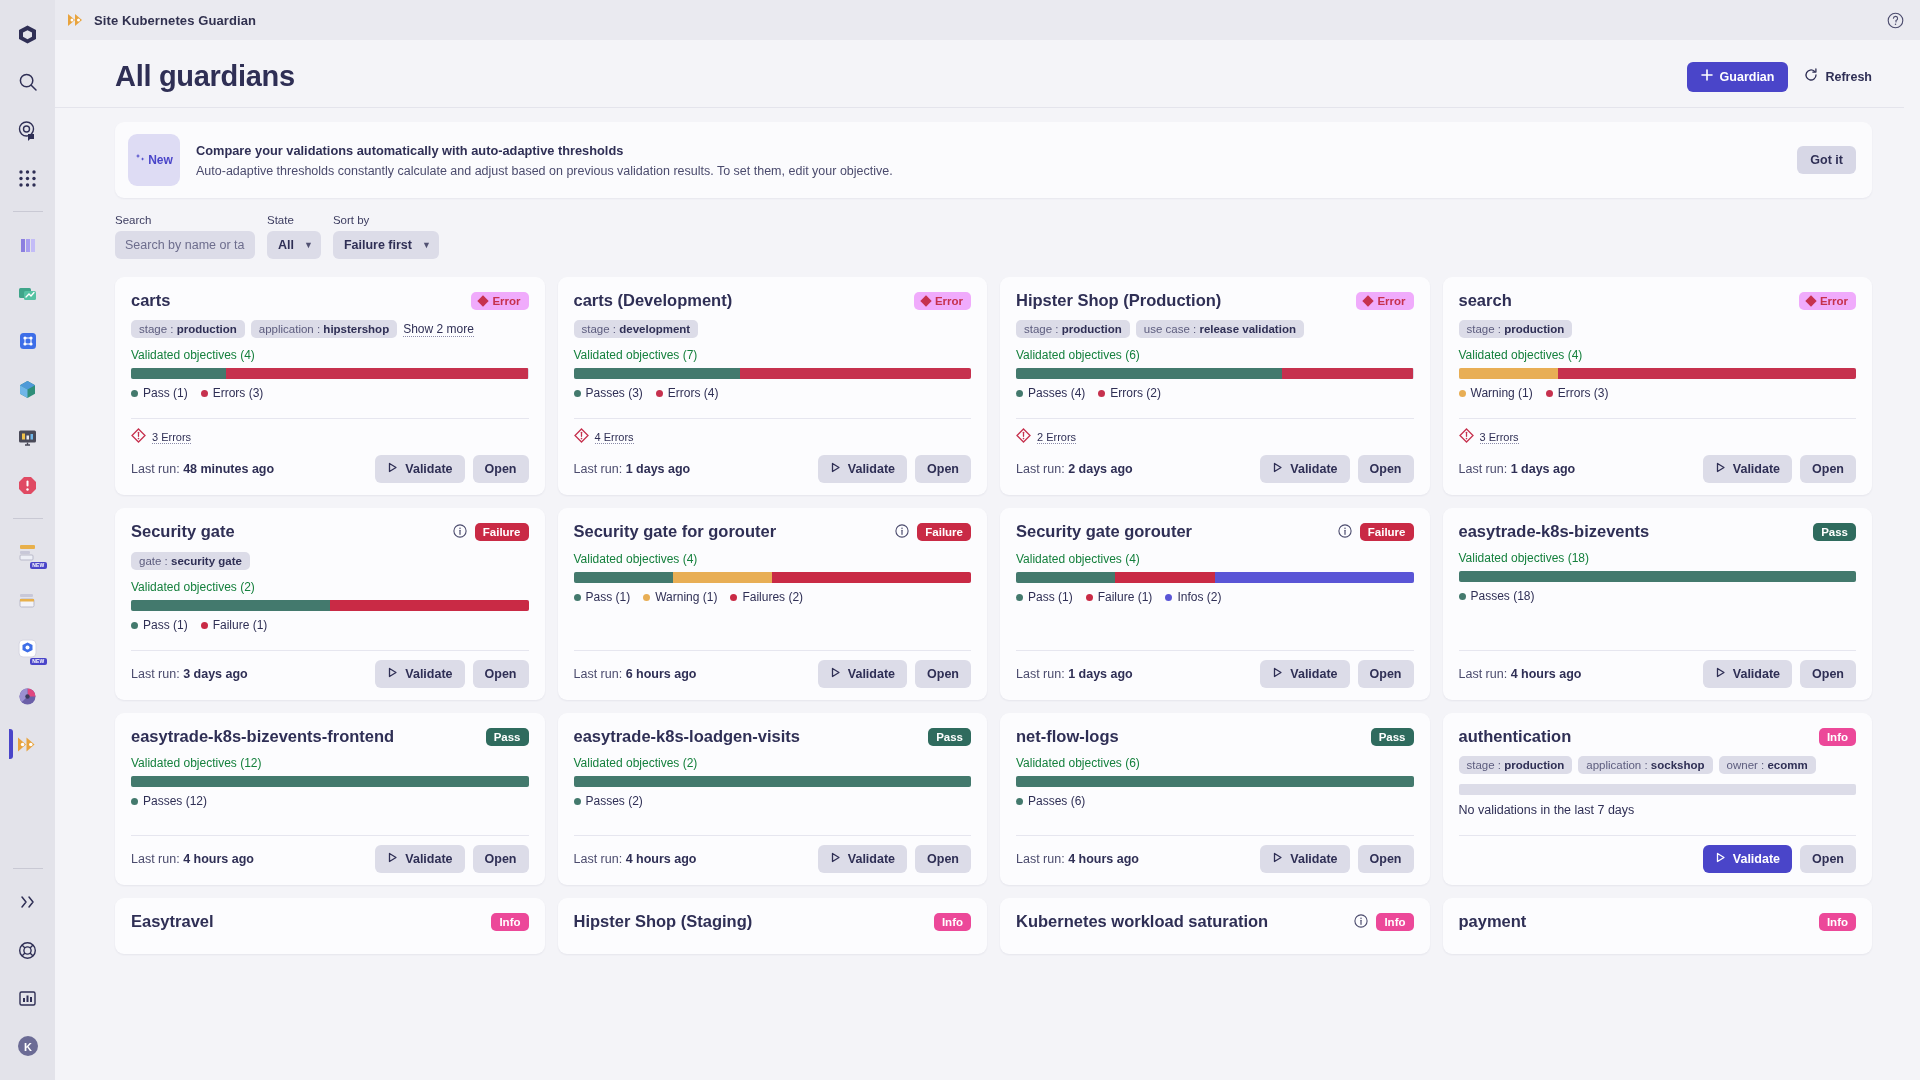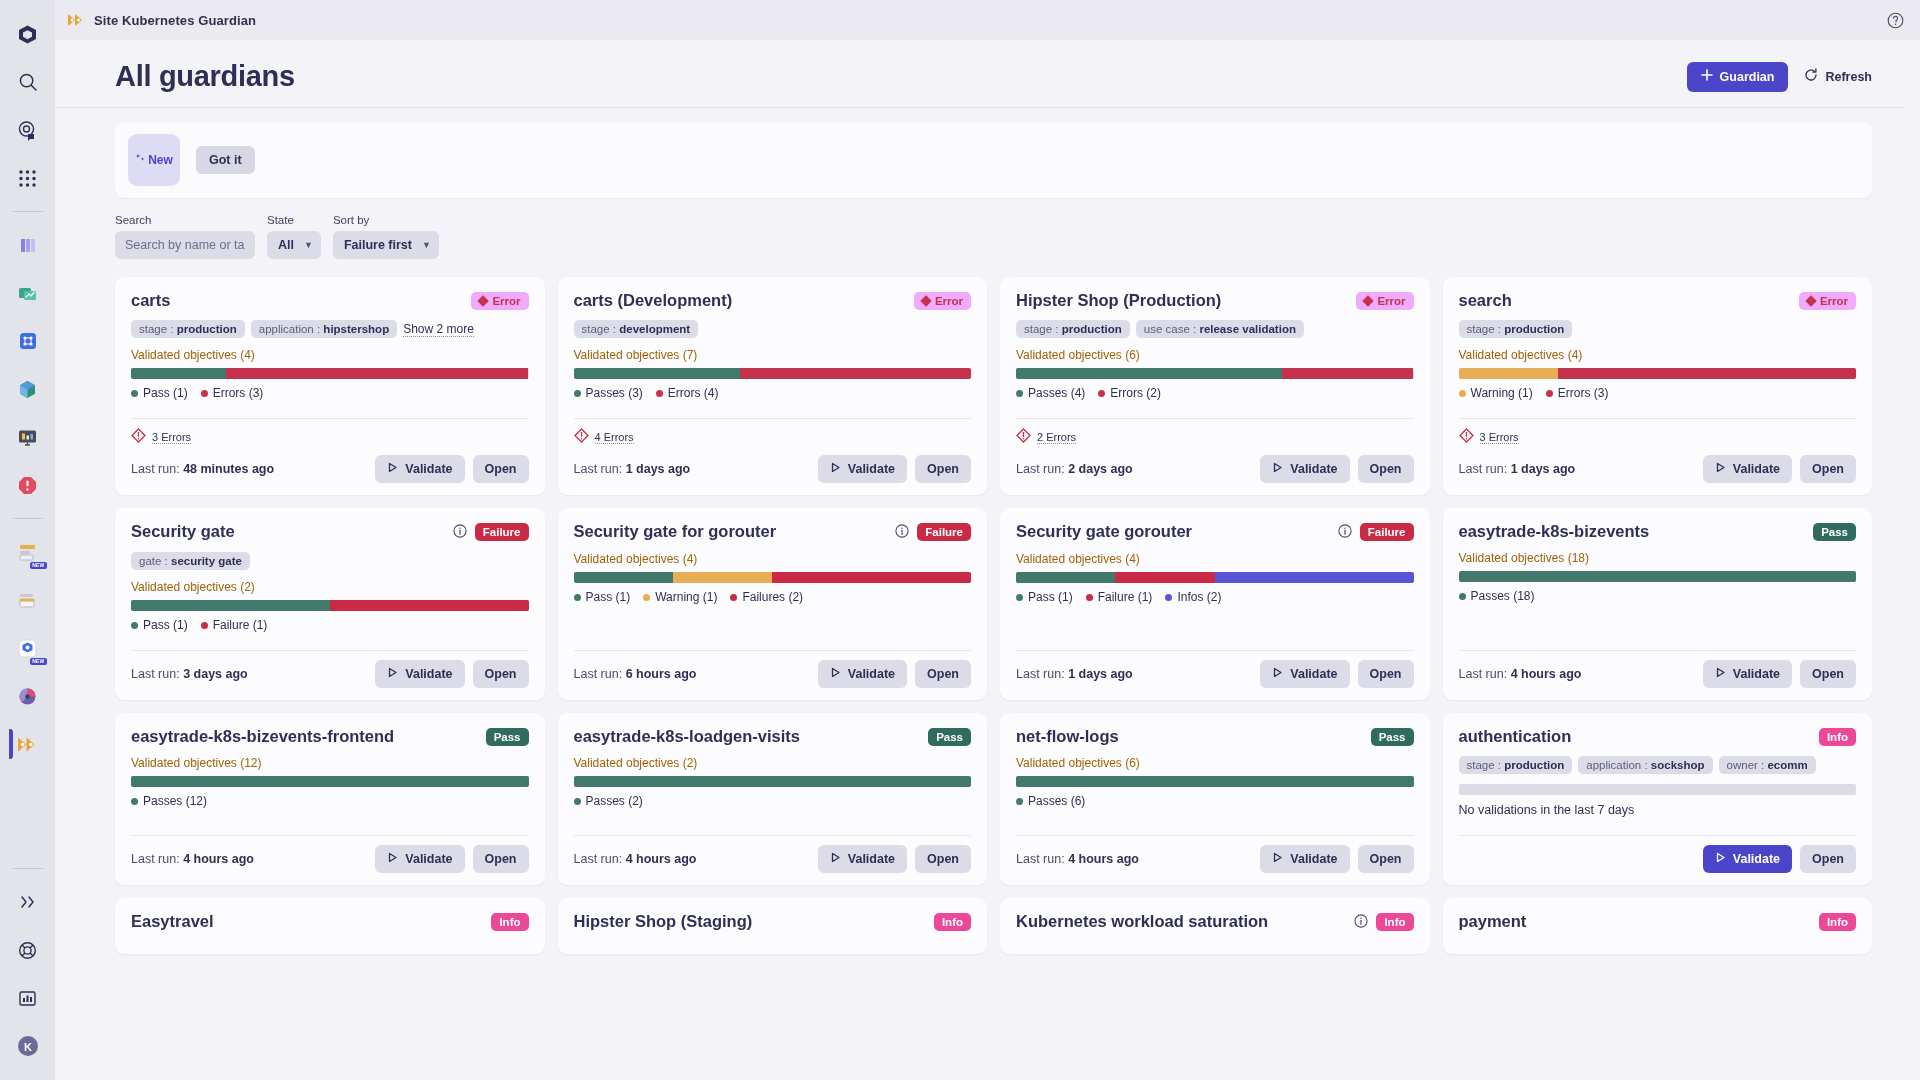--- a/index.html
+++ b/index.html
@@ -169,21 +169,21 @@
     font-size: 11.5px; padding: 3px 8px;
     color: #2f2f55; white-space: nowrap;
   }
   .tag .k { color: #5c5c7e; }
   .tag .v { font-weight: 600; }
   .showmore {
     font-size: 12px; color: #2f2f55; font-weight: 500;
     border-bottom: 1px dotted #8a8aa8; cursor: pointer; white-space: nowrap;
   }
 
-  .obj-label { font-size: 12px; color: #a16207; margin-bottom: 6px; }
+  .obj-label { font-size: 12px; color: #15803d; margin-bottom: 6px; }
   .bar { height: 11px; border-radius: 2px; display: flex; overflow: hidden; background: #dcdce8; }
   .bar > span { display: block; height: 100%; }
   .legend { display: flex; gap: 13px; margin-top: 7px; flex-wrap: wrap; }
   .legend-item { font-size: 12px; color: #2f2f55; display: inline-flex; align-items: center; gap: 5px; }
   .dot { width: 7px; height: 7px; border-radius: 50%; display: inline-block; }
   .novalid { font-size: 12.5px; color: #2f2f55; margin-top: 8px; }
 
   .card-spacer { flex: 1 1 auto; min-height: 8px; }
   .divider { height: 1px; background: #e6e6ef; margin: 10px 0 9px 0; }
 
@@ -411,20 +411,24 @@
       <div class="banner">
         <div class="banner-chip">
           <span>
             <svg width="11" height="11" viewBox="0 0 11 11">
               <path d="M3 0.8l.6 1.6 1.6.6-1.6.6L3 5.2l-.6-1.6L0.8 3l1.6-.6z" fill="#4a45c9"></path>
               <path d="M7.6 4.2l.5 1.3 1.3.5-1.3.5-.5 1.3-.5-1.3L5.8 6l1.3-.5z" fill="#4a45c9"></path>
             </svg>
           </span>
           <span>New</span>
         </div>
+        <div class="banner-text">
+          <div class="banner-title">Compare your validations automatically with auto-adaptive thresholds</div>
+          <div class="banner-sub">Auto-adaptive thresholds constantly calculate and adjust based on previous validation results. To set them, edit your objective.</div>
+        </div>
         <button class="btn-gotit">Got it</button>
       </div>
     </div>
 
     <div class="filters">
       <div>
         <div class="field-label">Search</div>
         <input class="search-input" type="text" placeholder="Search by name or tag" style="">
       </div>
       <div>

